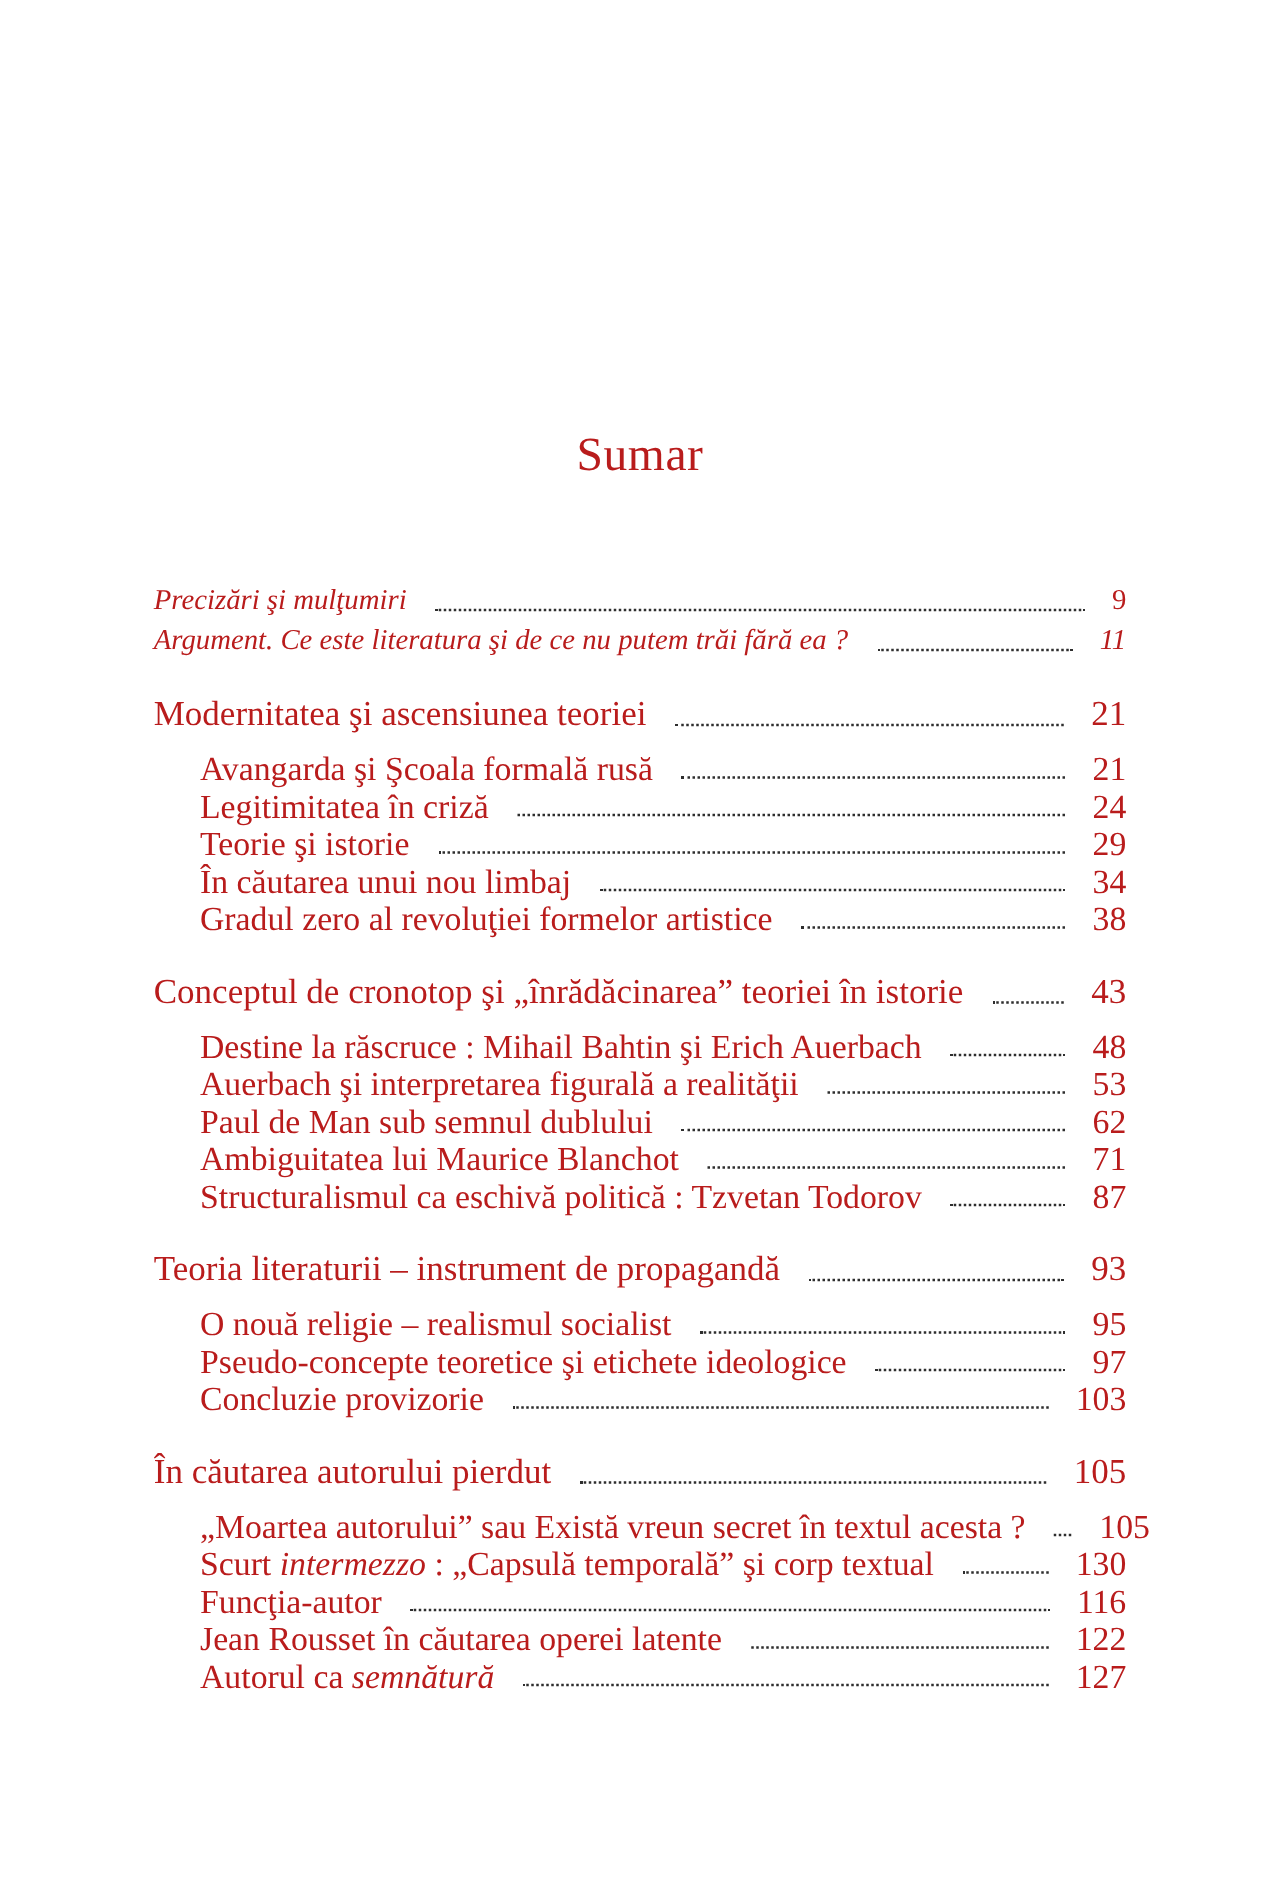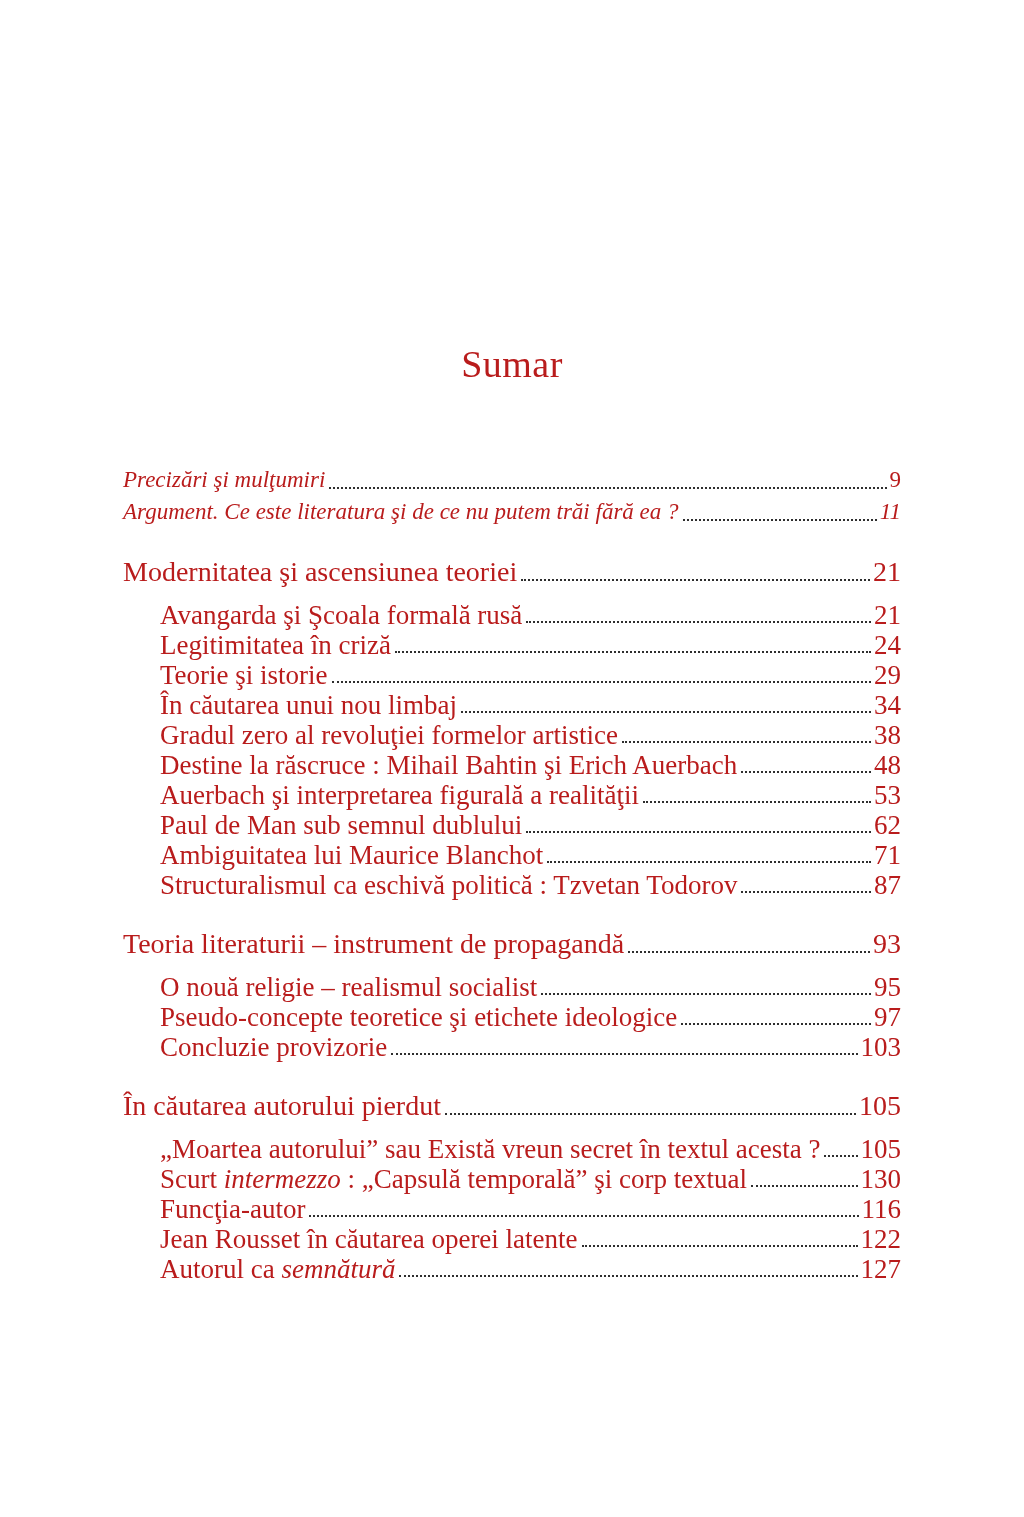--- a/index.html
+++ b/index.html
@@ -26,20 +26,21 @@
     margin: 0;
     letter-spacing: 0.5px;
   }
   .toc {
     margin-top: 76px;
   }
   .entry {
     display: flex;
     align-items: flex-end;
     white-space: nowrap;
+    gap: 19px;
   }
   .toc .entry:first-child { margin-top: 0; }
 
   .entry.main {
     font-size: 23px;
     line-height: 32px;
     margin-top: 28px;
   }
   .entry.main + .entry.main { margin-top: 0; font-style: italic; }
 
@@ -110,20 +111,25 @@
       <div class="entry sub">
         <span class="label"><span>În căutarea unui nou limbaj</span></span>
         <span class="leader"></span>
         <span class="pagenum">34</span>
       </div>
       <div class="entry sub">
         <span class="label"><span>Gradul zero al revoluţiei formelor artistice</span></span>
         <span class="leader"></span>
         <span class="pagenum">38</span>
       </div>
+      <div class="entry section">
+        <span class="label"><span>Conceptul de cronotop şi „înrădăcinarea” teoriei în istorie</span></span>
+        <span class="leader"></span>
+        <span class="pagenum">43</span>
+      </div>
       <div class="entry sub">
         <span class="label"><span>Destine la răscruce :  Mihail Bahtin şi Erich Auerbach</span></span>
         <span class="leader"></span>
         <span class="pagenum">48</span>
       </div>
       <div class="entry sub">
         <span class="label"><span>Auerbach şi interpretarea figurală a realităţii</span></span>
         <span class="leader"></span>
         <span class="pagenum">53</span>
       </div>

